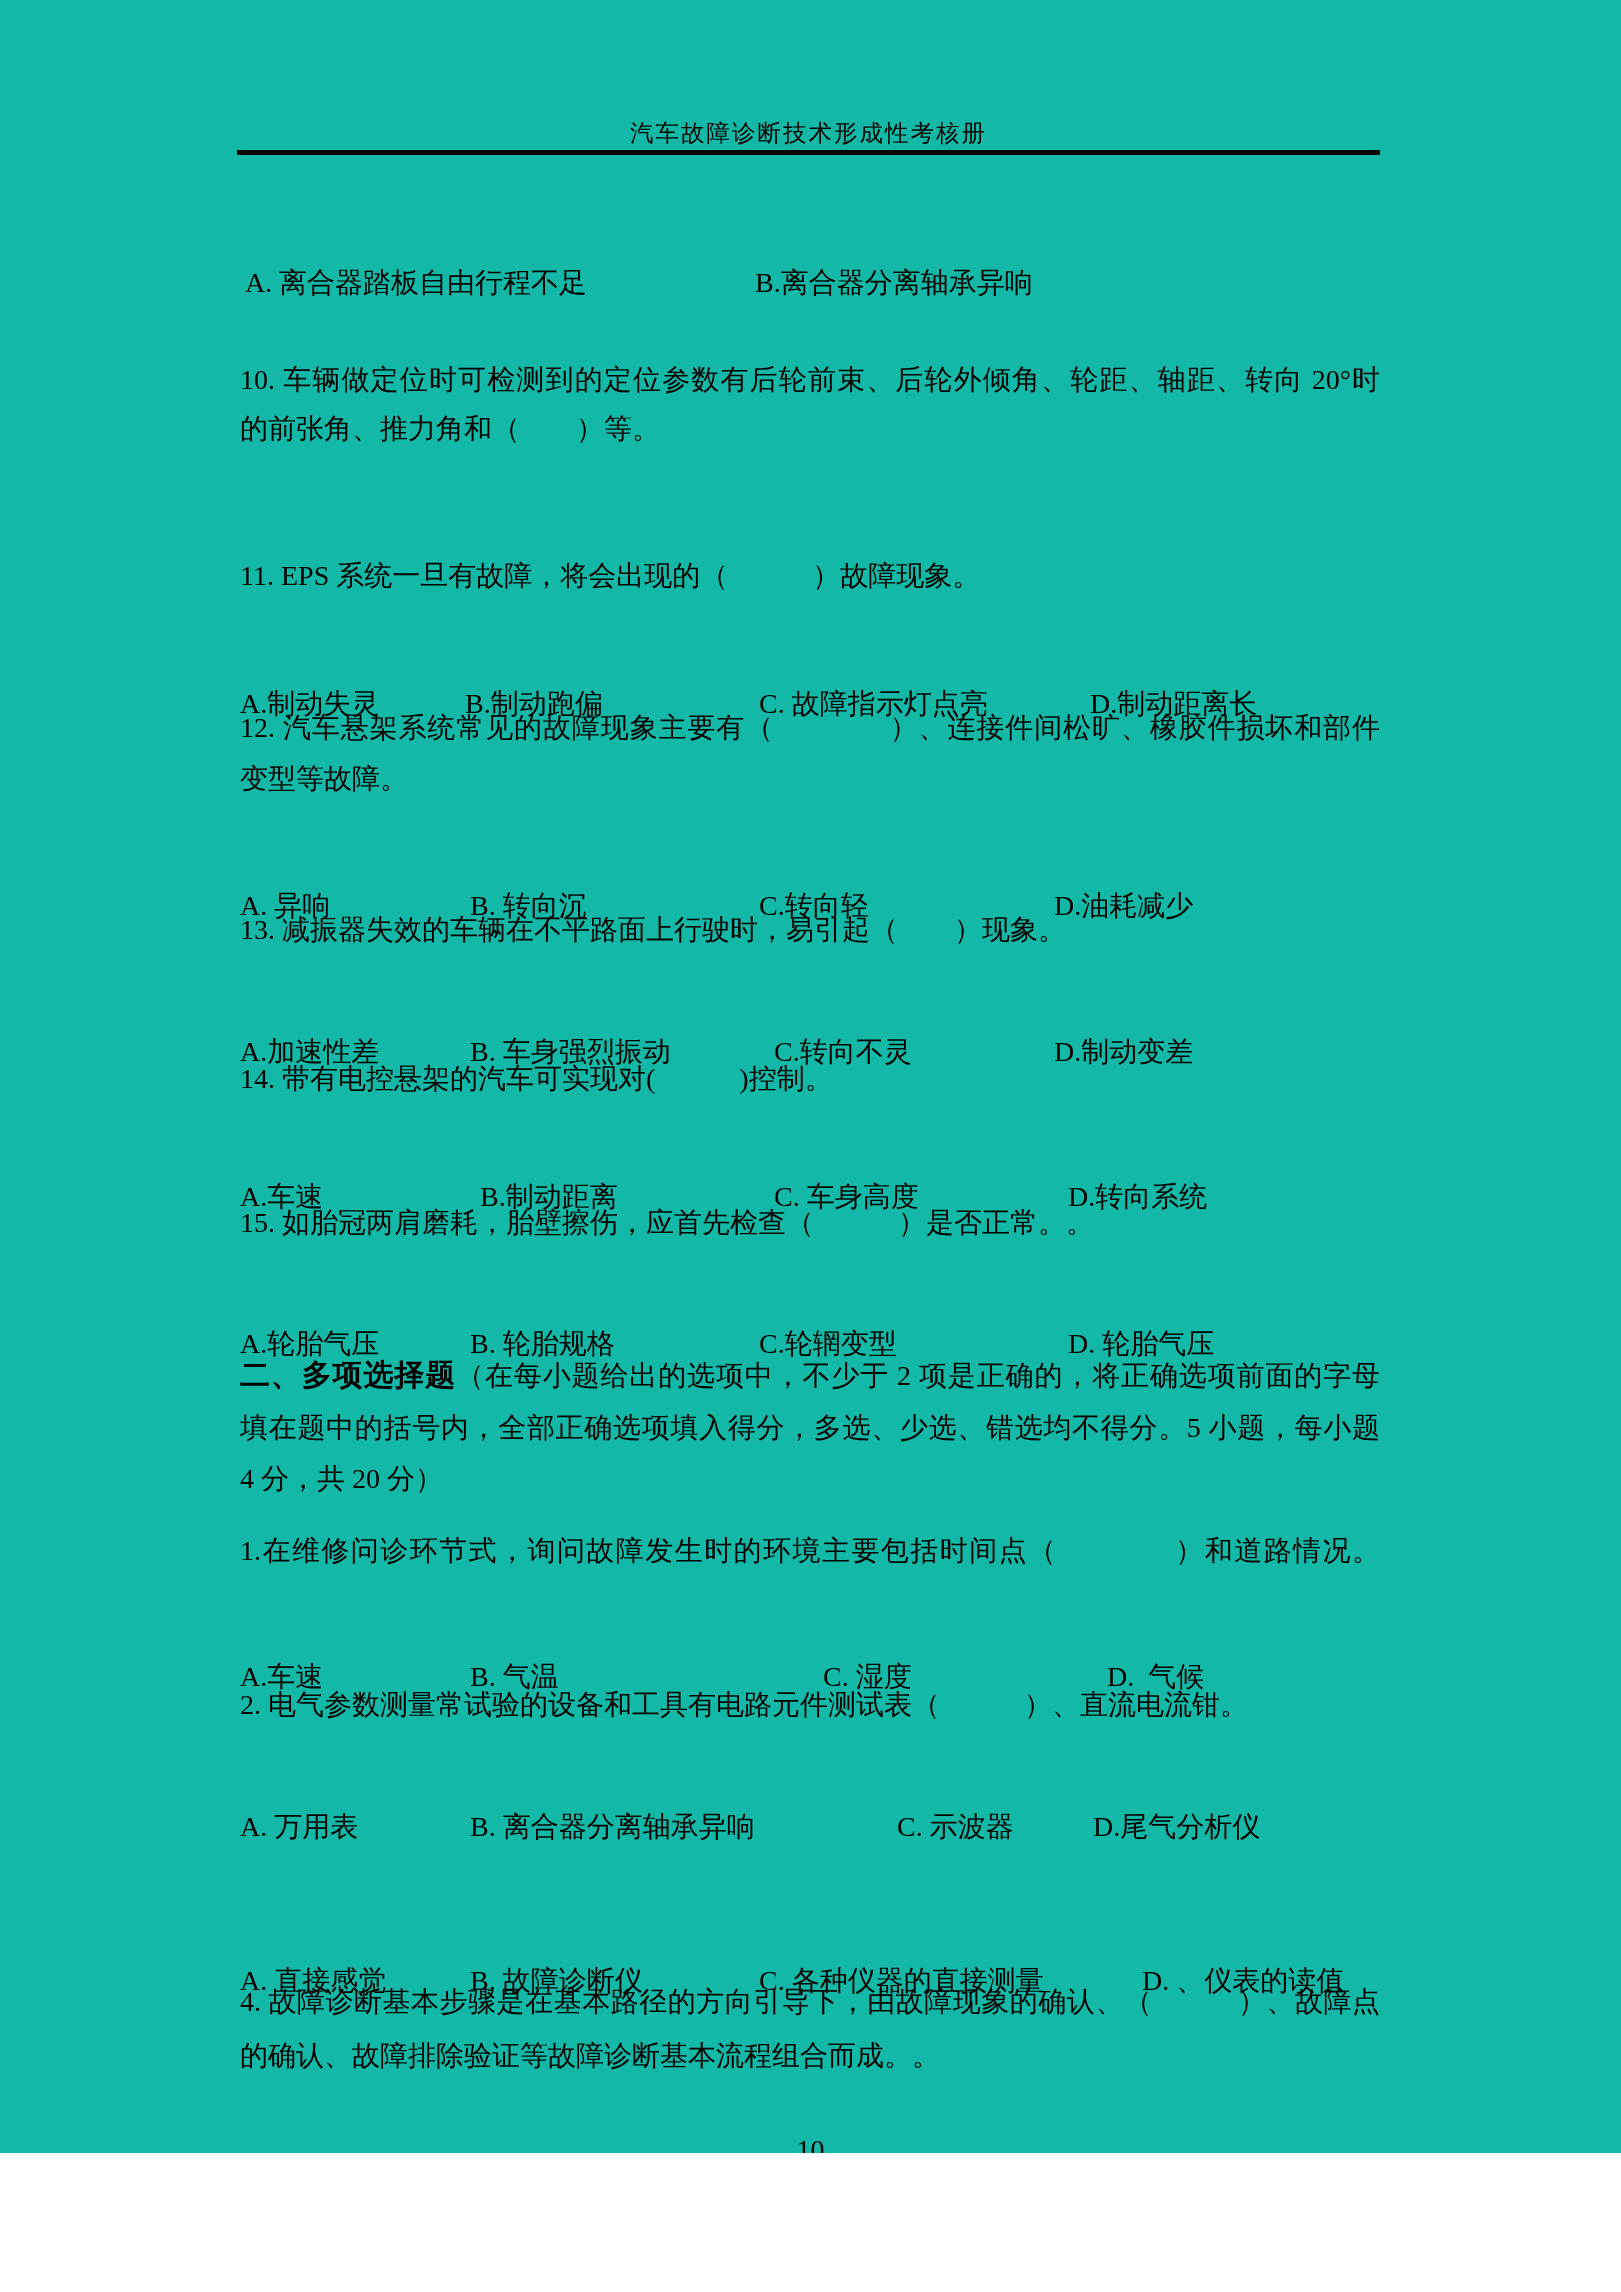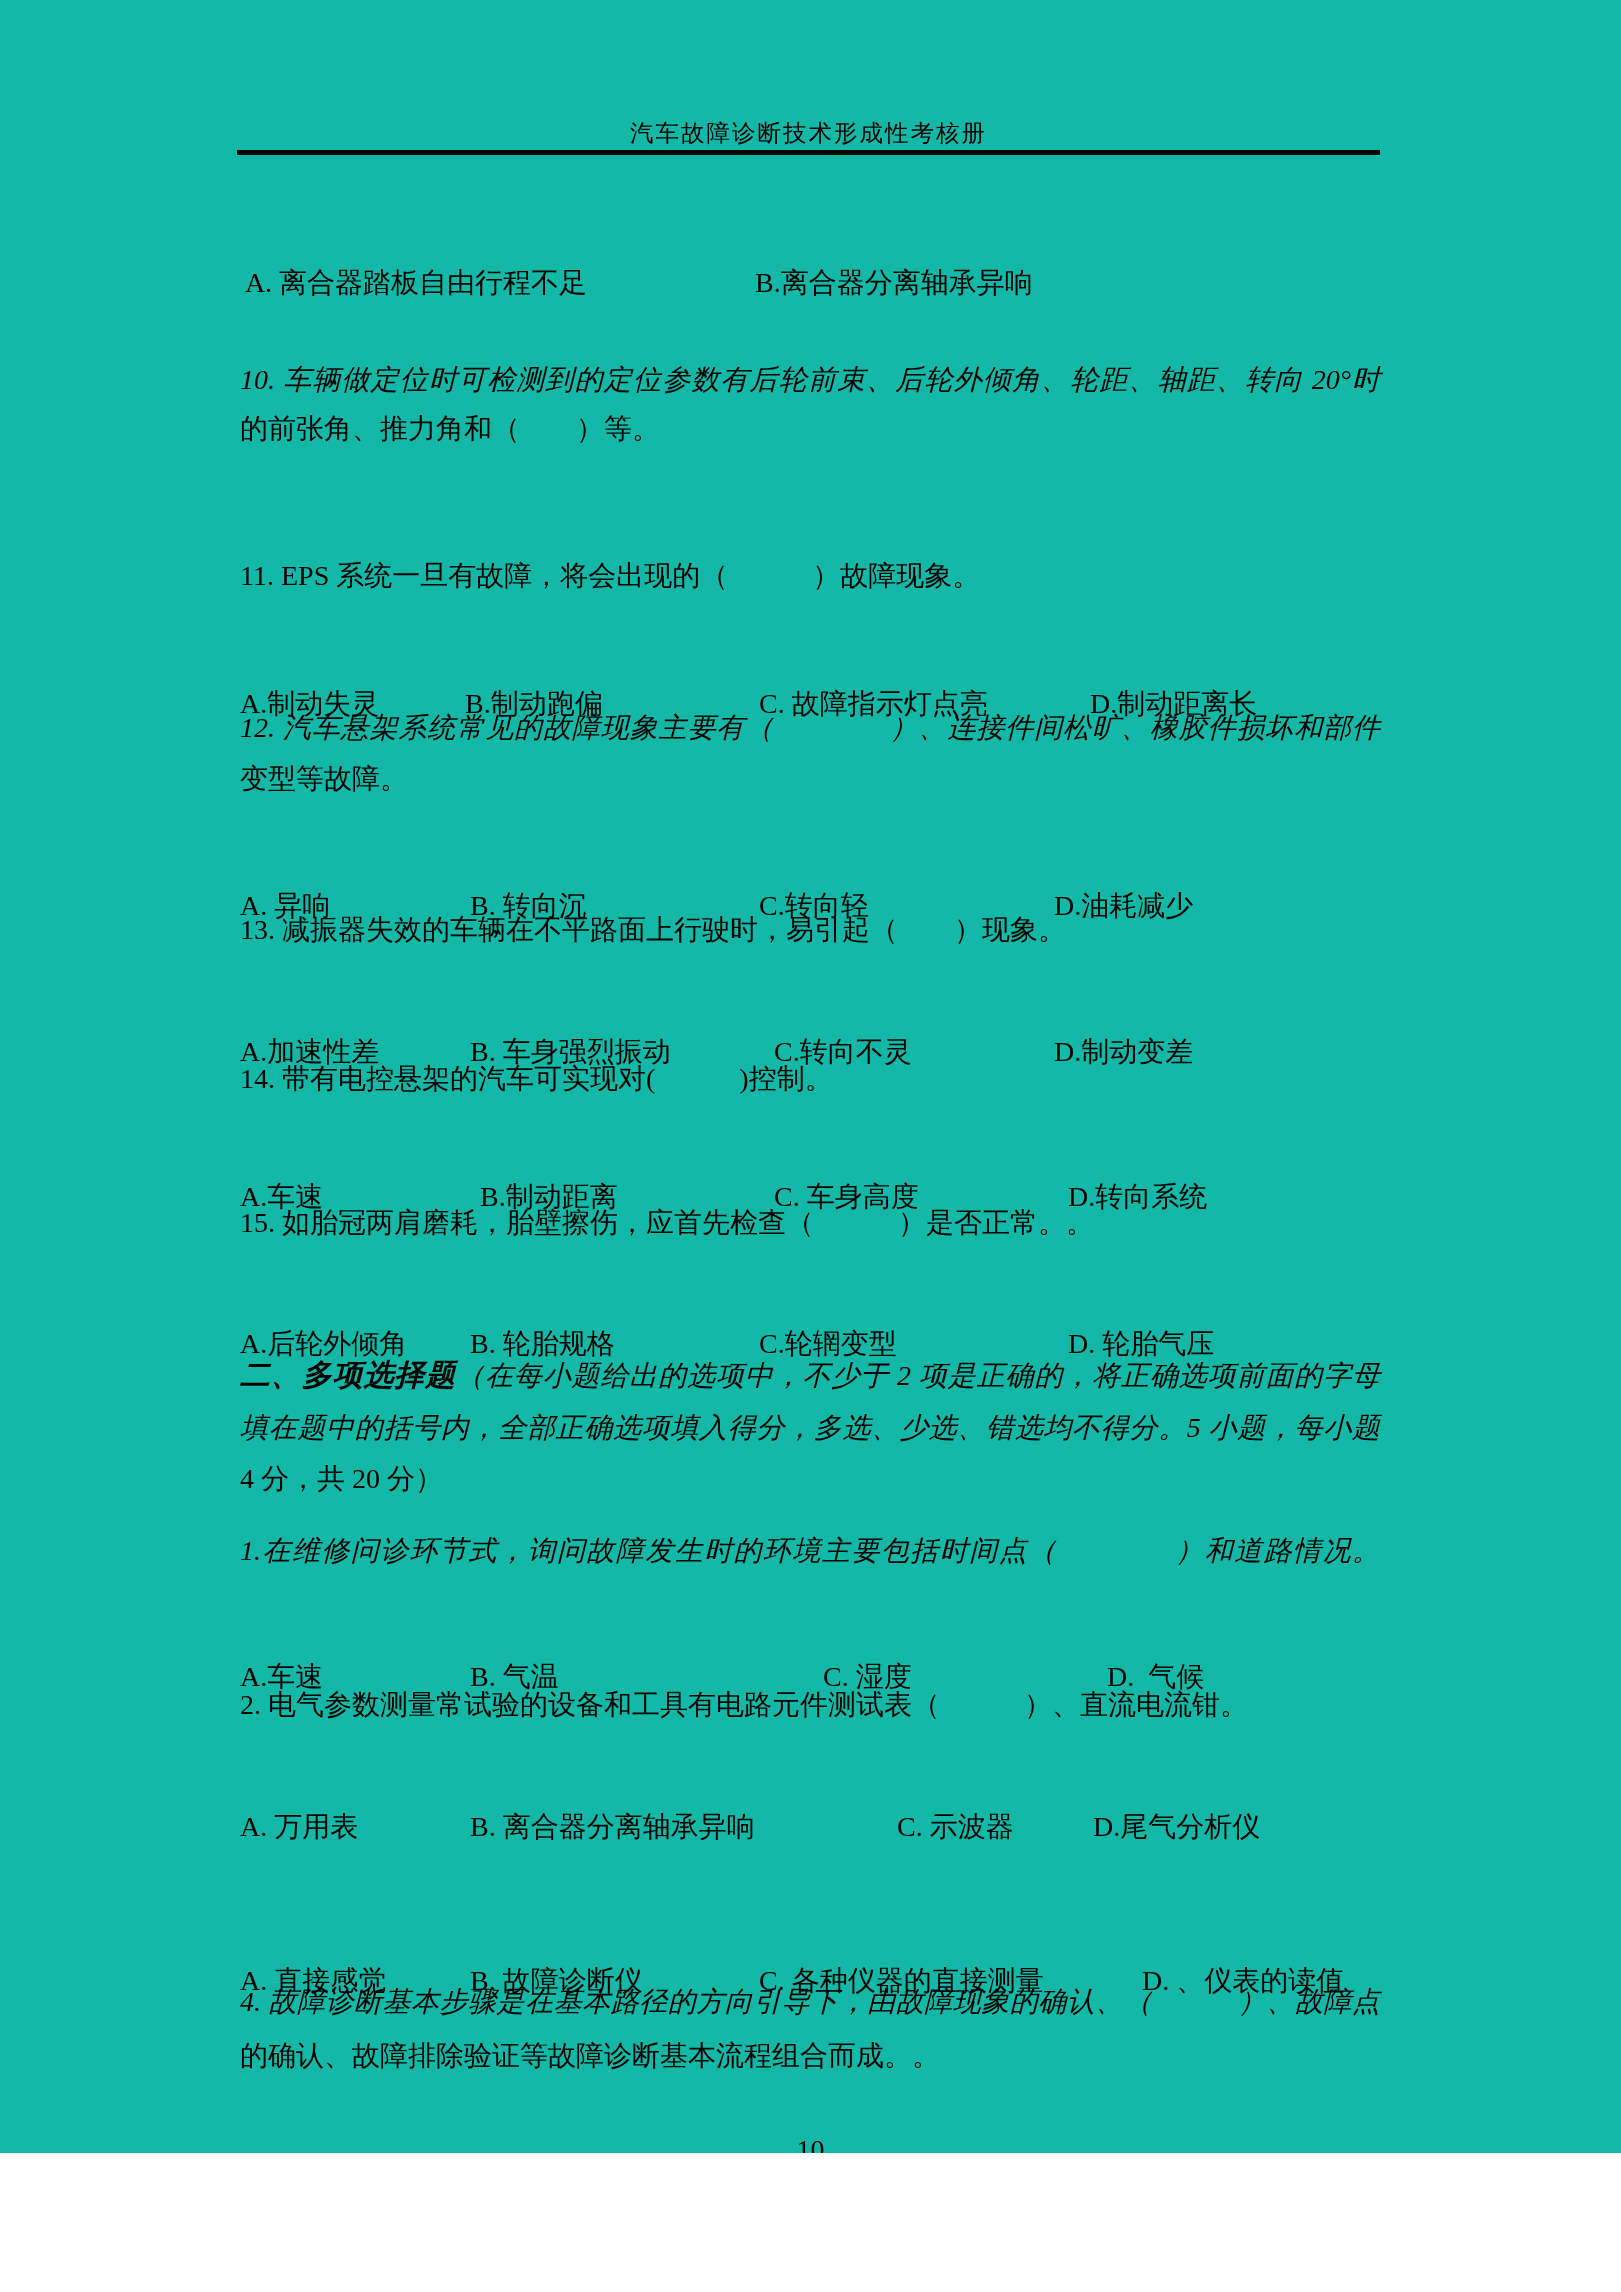--- a/index.html
+++ b/index.html
@@ -39,21 +39,20 @@
     left: 240px;
     font-size: 28px;
     line-height: 33px;
     white-space: pre;
   }
   .just {
     white-space: normal;
     width: 1140px;
     text-align: justify;
     text-align-last: justify;
-    font-style: italic;
   }
   .opts {
     width: 1140px;
     height: 33px;
   }
   .opt {
     position: absolute;
     top: 0;
     white-space: pre;
     margin-top: 48px;
@@ -115,21 +114,21 @@
   <div class="row" style="top:1062px">14. 带有电控悬架的汽车可实现对(　　　)控制。</div>
   <div class="row opts" style="top:1132px">
     <span class="opt" style="left:0px">A.车速</span>
     <span class="opt" style="left:240px">B.制动距离</span>
     <span class="opt" style="left:534px">C. 车身高度</span>
     <span class="opt" style="left:828px">D.转向系统</span>
   </div>
 
   <div class="row" style="top:1206px">15. 如胎冠两肩磨耗，胎壁擦伤，应首先检查（　　　）是否正常。。</div>
   <div class="row opts" style="top:1279px">
-    <span class="opt" style="left:0px">A.后轮外倾角</span>
+    <span class="opt" style="left:0px">A.轮胎气压</span>
     <span class="opt" style="left:230px">B. 轮胎规格</span>
     <span class="opt" style="left:519px">C.轮辋变型</span>
     <span class="opt" style="left:828px">D. 轮胎气压</span>
   </div>
 
   <div class="row just" style="top:1358px"><span class="sec-head">二、多项选择题</span><span>（在每小题给出的选项中，不少于 2 项是正确的，将正确选项前面的字母</span></div>
   <div class="row just" style="top:1411px">填在题中的括号内，全部正确选项填入得分，多选、少选、错选均不得分。5 小题，每小题</div>
   <div class="row" style="top:1462px">4 分，共 20 分）</div>
 
   <div class="row just" style="top:1534px">1.在维修问诊环节式，询问故障发生时的环境主要包括时间点（　　　　）和道路情况。</div>

